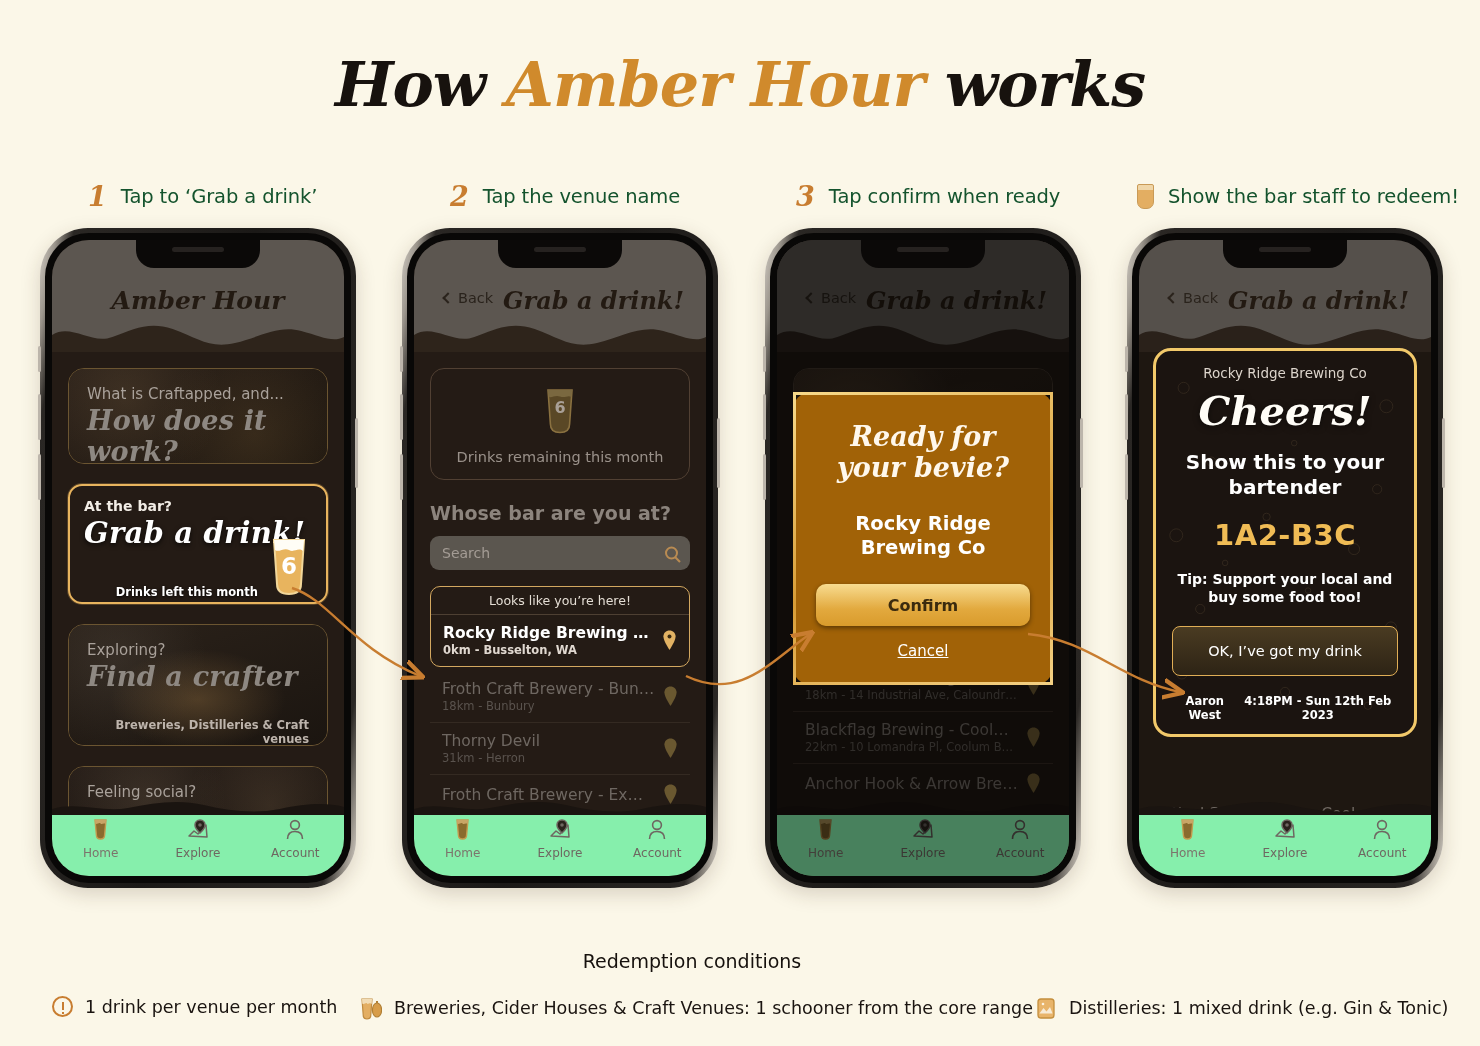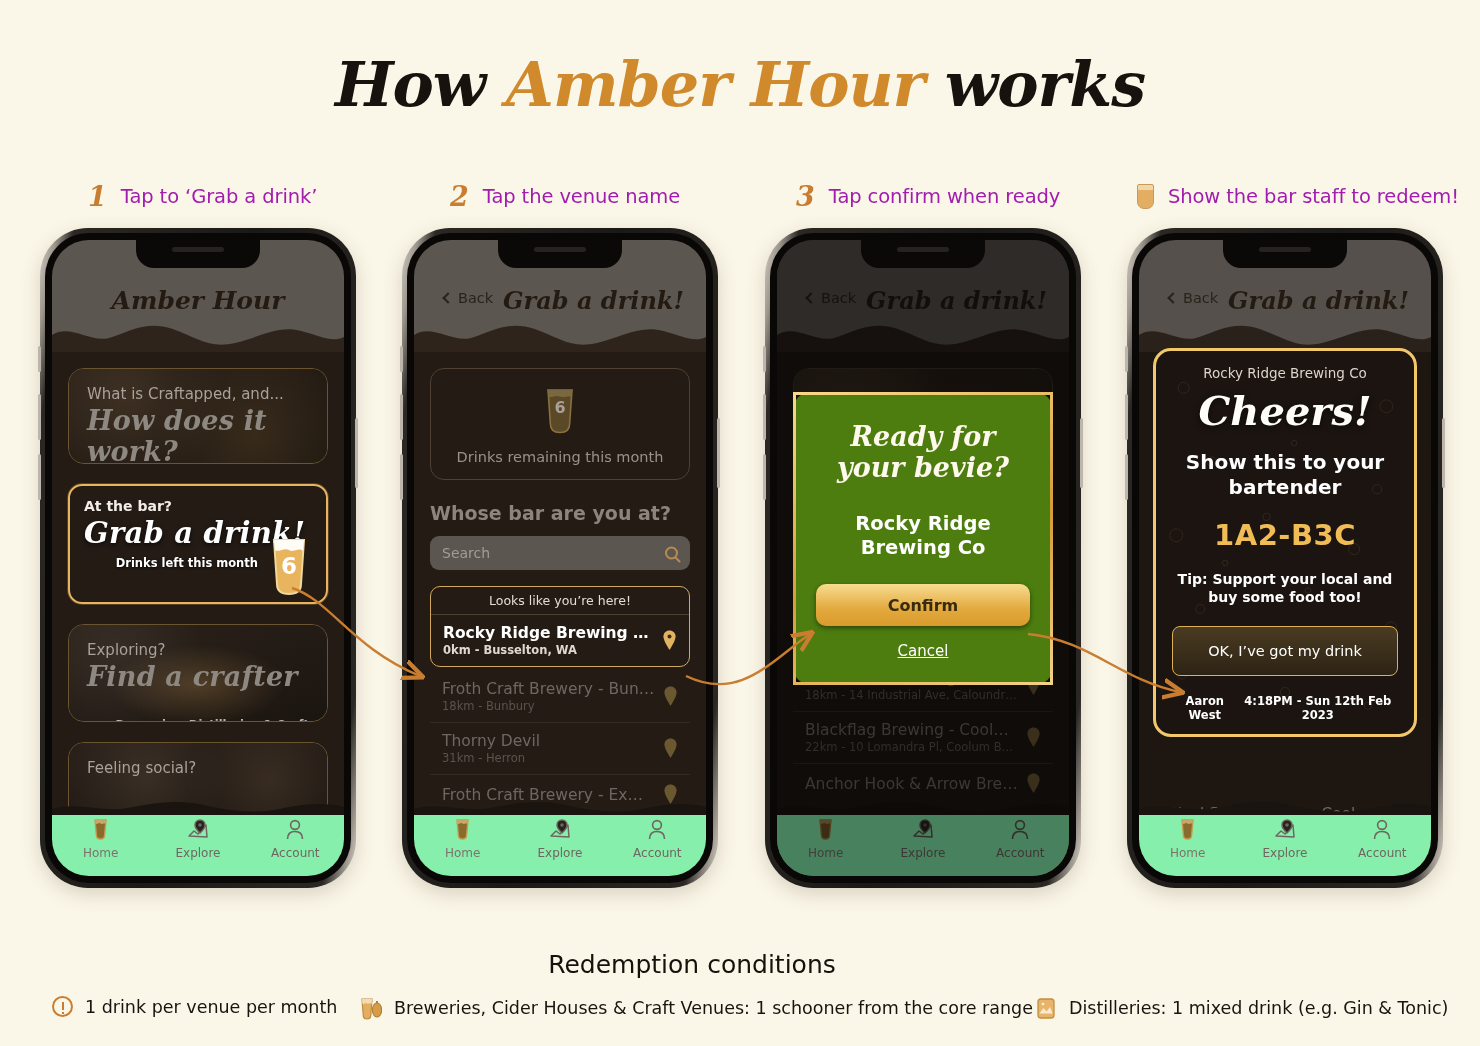--- a/index.html
+++ b/index.html
@@ -27,21 +27,21 @@
   
   .steps { position:absolute; top:178px; left:0; width:1480px; height:36px; }
   .step {
     position:absolute; top:0; height:36px;
     display:flex; align-items:center; gap:14px;
   }
   .step-num {
     font-family:"DejaVu Serif", serif; font-style:italic; font-weight:700;
     font-size:27px; color:#C87D30; line-height:1;
   }
-  .step-label { font-size:19.5px; color:#a21caf; letter-spacing:-0.1px; }
+  .step-label { font-size:19.5px; color:#14532d; letter-spacing:-0.1px; }
   .step-glass {
     width:17px; height:25px; position:relative; display:inline-block;
   }
   .step-glass i {
     position:absolute; left:0; top:0; width:17px; height:25px;
     background:linear-gradient(#F0D6A8 0 22%, #E3AE62 22% 100%);
     border:1.3px solid #C99A56;
     border-radius:2px 2px 7px 7px;
   }
 
@@ -219,21 +219,21 @@
   .nav .items { display:flex; height:100%; align-items:flex-start; padding-top:6px; }
   .nav .item { flex:1; text-align:center; }
   .nav .item .lbl { font-size:12px; color:#6E6761; margin-top:2px; }
   .nav .item.active .lbl { color:#7C746C; }
 
   
   .dim-overlay { position:absolute; inset:0; background:rgba(0,0,0,.46); z-index:25; }
   .modal {
     position:absolute; z-index:30;
     left:16px; right:16px; top:152px;
-    background:#4d7c0f;
+    background:#a16207;
     border:3px solid;
     border-image:linear-gradient(160deg,#F7D98A,#D79C36 55%,#F4D184) 1;
     border-radius:18px;
     padding:26px 20px 22px;
     text-align:center;
   }
   .modal .q {
     font-family:"DejaVu Serif", serif; font-style:italic; font-weight:700;
     font-size:27px; color:#FFF8EC; line-height:1.16;
   }
@@ -294,21 +294,21 @@
     margin-top:18px; display:flex; justify-content:space-between;
     font-size:11.5px; font-weight:bold; color:#FFFFFF; position:relative;
   }
 
   
   .arrows { position:absolute; inset:0; pointer-events:none; z-index:60; }
 
   
   .foot-title {
     position:absolute; top:950px; left:0; width:1384px; text-align:center;
-    font-size:25px; color:#16110D;
+    font-size:19px; color:#16110D;
   }
   .conds { position:absolute; top:996px; left:0; width:1480px; height:32px; }
   .cond { position:absolute; display:flex; align-items:center; gap:12px; }
   .cond .ctext { font-size:17.5px; color:#1A1410; white-space:nowrap; }
   #c1 { left:52px; }
   #c2 { left:360px; }
   #c3 { left:1035px; }
   .ico-warn {
     width:21px; height:21px; border:2px solid #C87D30; border-radius:50%;
     position:relative; flex:0 0 21px;
@@ -379,30 +379,30 @@
             <div class="card-sub">What is Craftapped, and...</div>
             <div class="card-script">How does it work?</div>
           </div>
         </div>
 
         <div class="grab" style="height:120px">
           <div class="ph bar"></div>
           <div class="card-inner" style="padding:12px 14px 10px;">
             <div class="card-sub">At the bar?</div>
             <div class="card-script">Grab a drink!</div>
-            <div class="card-foot" style="margin-top:6px; padding-right:54px;">Drinks left this month</div>
+            <div class="card-foot" style="margin-top:35px; padding-right:54px;">Drinks left this month</div>
           </div>
           <svg class="glass-badge" viewBox="0 0 46 62">
             <path d="M8,6 L38,6 L35,50 C35,57 31,60 23,60 C15,60 11,57 11,50 Z" fill="#E8B45E" stroke="#F2D79A" stroke-width="2"></path>
             <path d="M8,6 L38,6 L37,17 C32,13 28,19 23,16 C18,13 13,19 9,16 Z" fill="#FFFDF6"></path>
             <text x="23" y="40" font-family="DejaVu Sans, sans-serif" font-size="23" font-weight="bold" fill="#FFFFFF" text-anchor="middle">6</text>
           </svg>
         </div>
 
-        <div class="card" style="height:98px">
+        <div class="card" style="height:122px">
           <div class="ph crafter"></div>
           <div class="card-inner">
             <div class="card-sub">Exploring?</div>
             <div class="card-script">Find a crafter</div>
             <div class="card-foot" style="margin-top:26px;">Breweries, Distilleries &amp; Craft venues</div>
           </div>
         </div>
 
         <div class="card" style="height:88px">
           <div class="ph social"></div>

